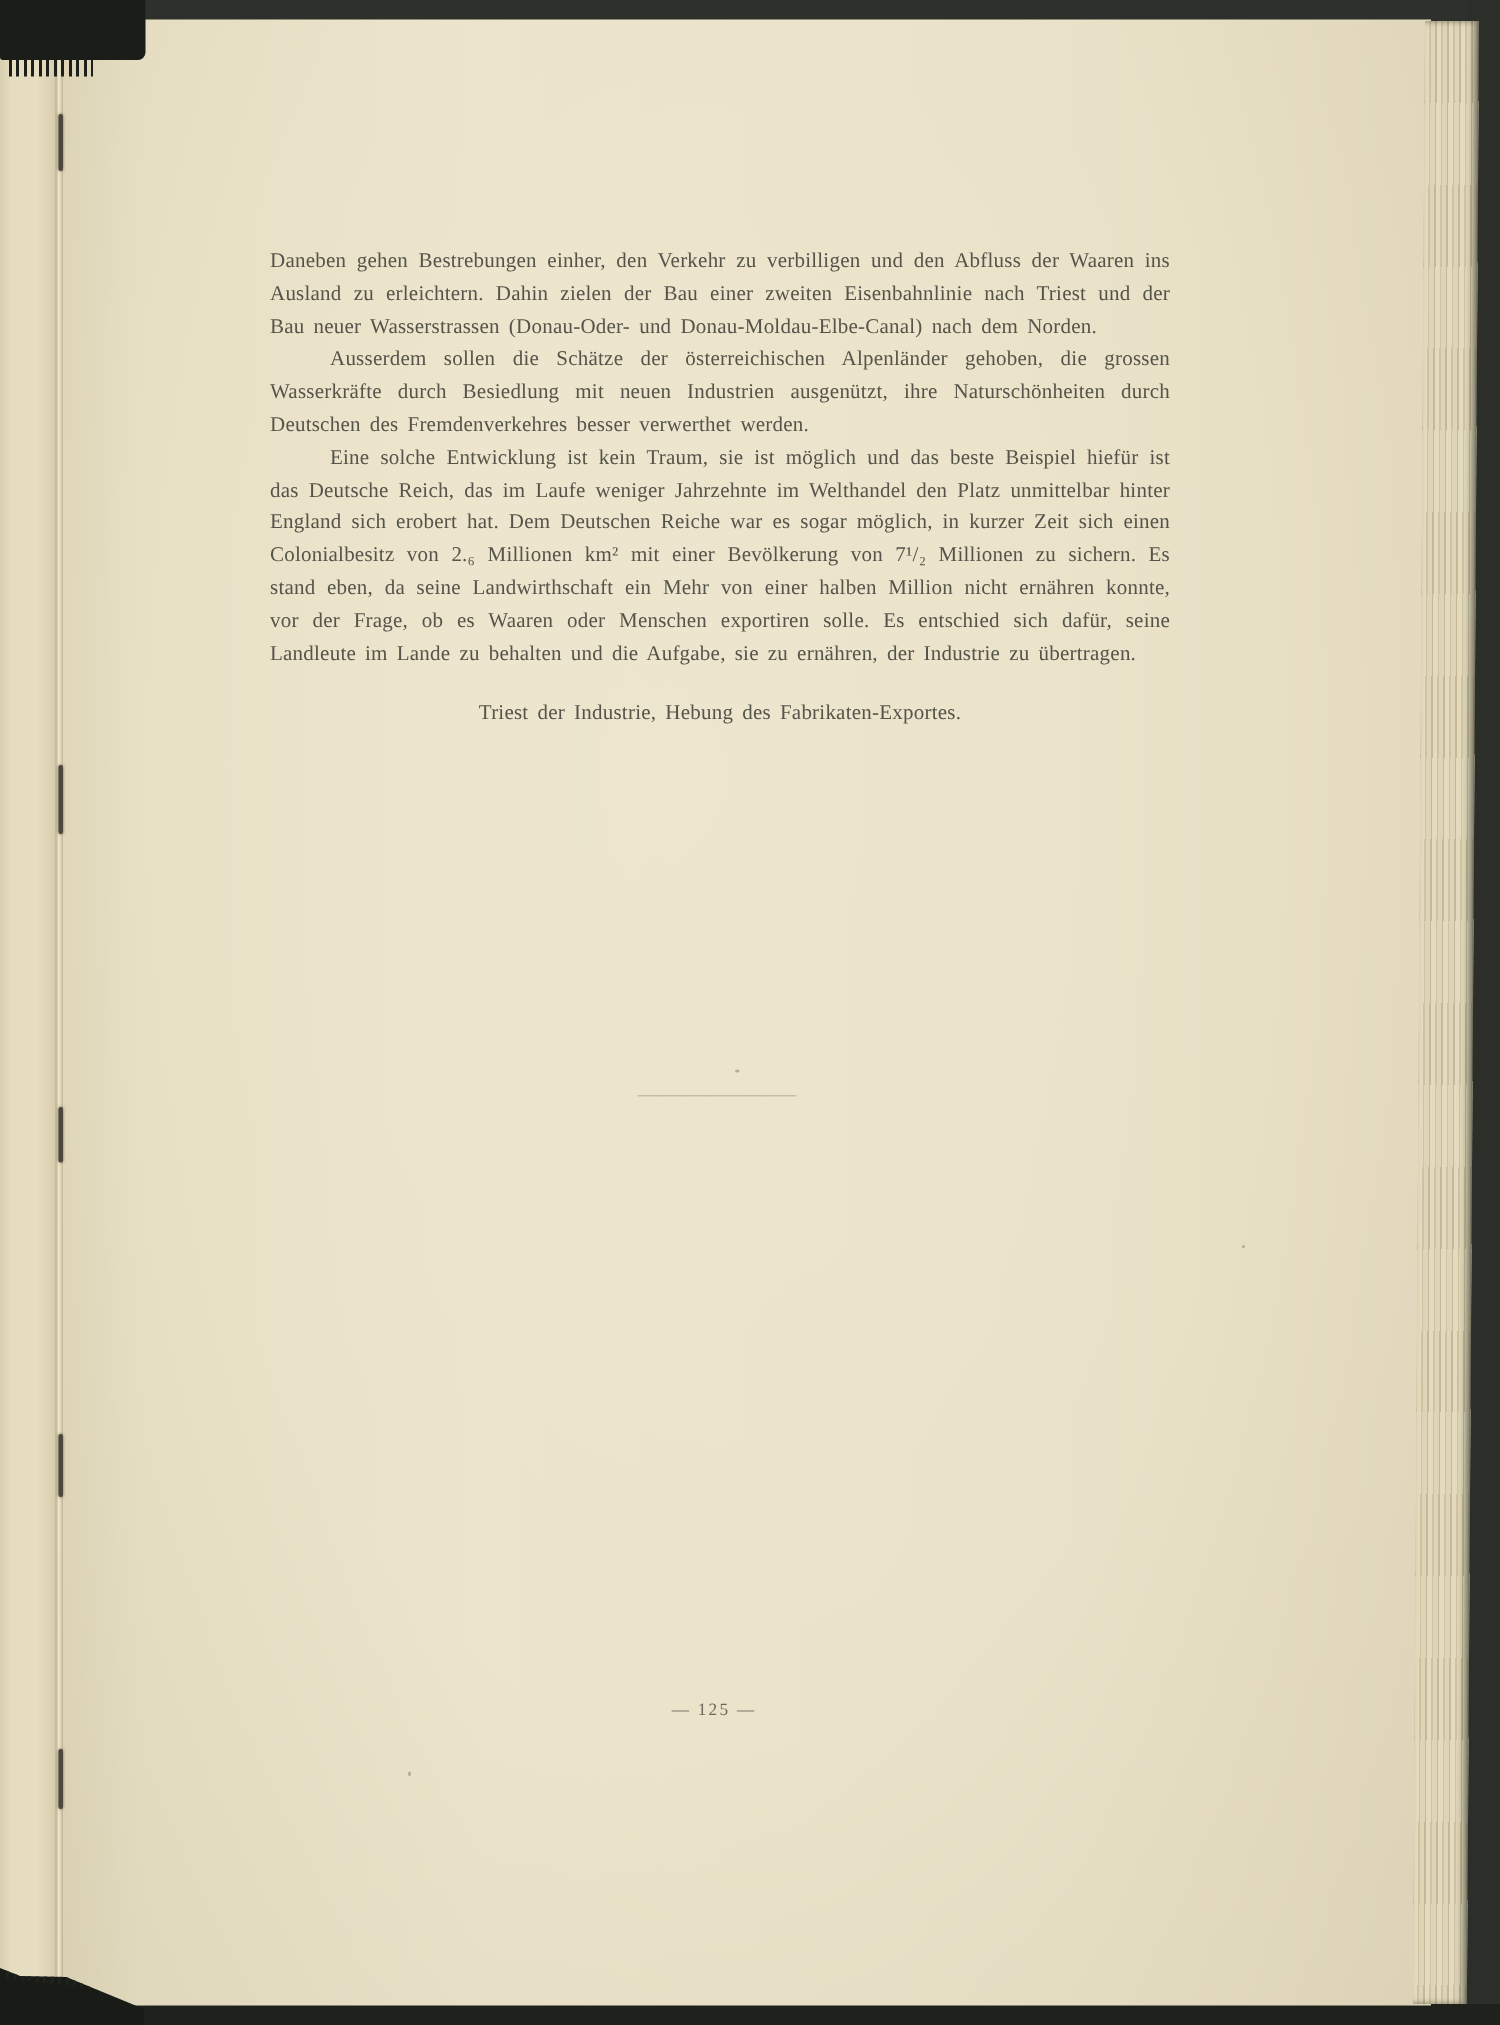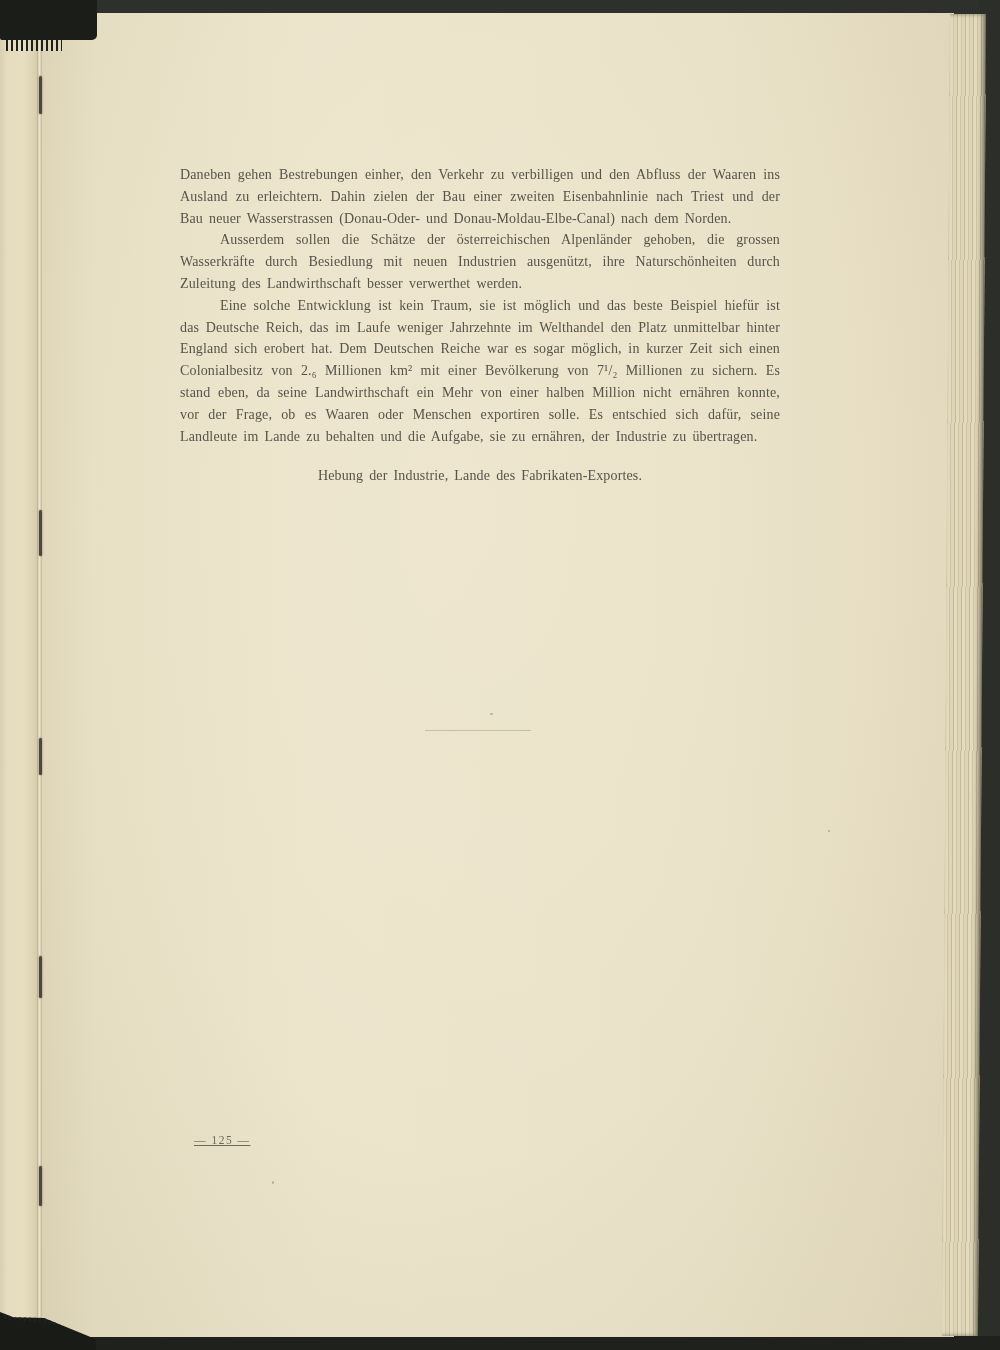--- a/index.html
+++ b/index.html
@@ -87,23 +87,23 @@
   .text-block p.indent { text-indent: 40px; }
   .emphasis-line {
     margin-top: 18px !important;
     text-align: center; text-indent: 0 !important;
   }
   .divider {
     position: absolute; left: 425px; top: 730px; width: 106px; height: 1px;
     background: #c7bea6;
   }
   .folio {
-    position: absolute; left: 194px; top: 1134px; width: 600px;
-    text-align: left;
-    color: #6b685a; font-size: 11.5px; letter-spacing: 1.5px; text-decoration: underline;
+    position: absolute; left: 176px; top: 1134px; width: 600px;
+    text-align: center;
+    color: #6b685a; font-size: 11.5px; letter-spacing: 1.5px;
   }
   
   .speck { position: absolute; border-radius: 50%; background: rgba(138,128,98,0.55); }
   .speck.s1 { left: 490px; top: 713px; width: 3px; height: 2px; }
   .speck.s2 { left: 828px; top: 830px; width: 2px; height: 2px; }
   .speck.s3 { left: 272px; top: 1181px; width: 2px; height: 3px; }
 </style>
 </head>
 <body>
 
@@ -122,23 +122,23 @@
   <div class="stitch" style="top: 510px; height: 46px;"></div>
   <div class="stitch" style="top: 738px; height: 37px;"></div>
   <div class="stitch" style="top: 956px; height: 42px;"></div>
   <div class="stitch" style="top: 1166px; height: 40px;"></div>
 
   <div class="cover-tl"></div>
   <div class="cover-bl"></div>
 
   <div class="text-block">
     <p>Daneben gehen Bestrebungen einher, den Verkehr zu verbilligen und den Abfluss der Waaren ins Ausland zu erleichtern.  Dahin zielen der Bau einer zweiten Eisenbahnlinie nach Triest und der Bau neuer Wasserstrassen (Donau-Oder- und Donau-Moldau-Elbe-Canal) nach dem Norden.</p>
-    <p class="indent">Ausserdem sollen die Schätze der österreichischen Alpenländer gehoben, die grossen Wasserkräfte durch Besiedlung mit neuen Industrien ausgenützt, ihre Naturschönheiten durch Zuleitung des Landwirthschaft besser verwerthet werden.</p>
+    <p class="indent">Ausserdem sollen die Schätze der österreichischen Alpenländer gehoben, die grossen Wasserkräfte durch Besiedlung mit neuen Industrien ausgenützt, ihre Naturschönheiten durch Deutschen des Fremdenverkehres besser verwerthet werden.</p>
     <p class="indent">Eine solche Entwicklung ist kein Traum, sie ist möglich und das beste Beispiel hiefür ist das Deutsche Reich, das im Laufe weniger Jahrzehnte im Welthandel den Platz unmittelbar hinter England sich erobert hat.  Dem Deutschen Reiche war es sogar möglich, in kurzer Zeit sich einen Colonialbesitz von 2.₆ Millionen km² mit einer Bevölkerung von 7¹/₂ Millionen zu sichern.  Es stand eben, da seine Landwirthschaft ein Mehr von einer halben Million nicht ernähren konnte, vor der Frage, ob es Waaren oder Menschen exportiren solle.  Es entschied sich dafür, seine Landleute im Lande zu behalten und die Aufgabe, sie zu ernähren, der Industrie zu übertragen.</p>
-    <p class="emphasis-line">Hebung der Industrie, Lande des Fabrikaten-Exportes.</p>
+    <p class="emphasis-line">Triest der Industrie, Hebung des Fabrikaten-Exportes.</p>
   </div>
 
   <div class="divider"></div>
 
   <div class="folio">— 125 —</div>
 
   <div class="speck s1"></div>
   <div class="speck s2"></div>
   <div class="speck s3"></div>
 

